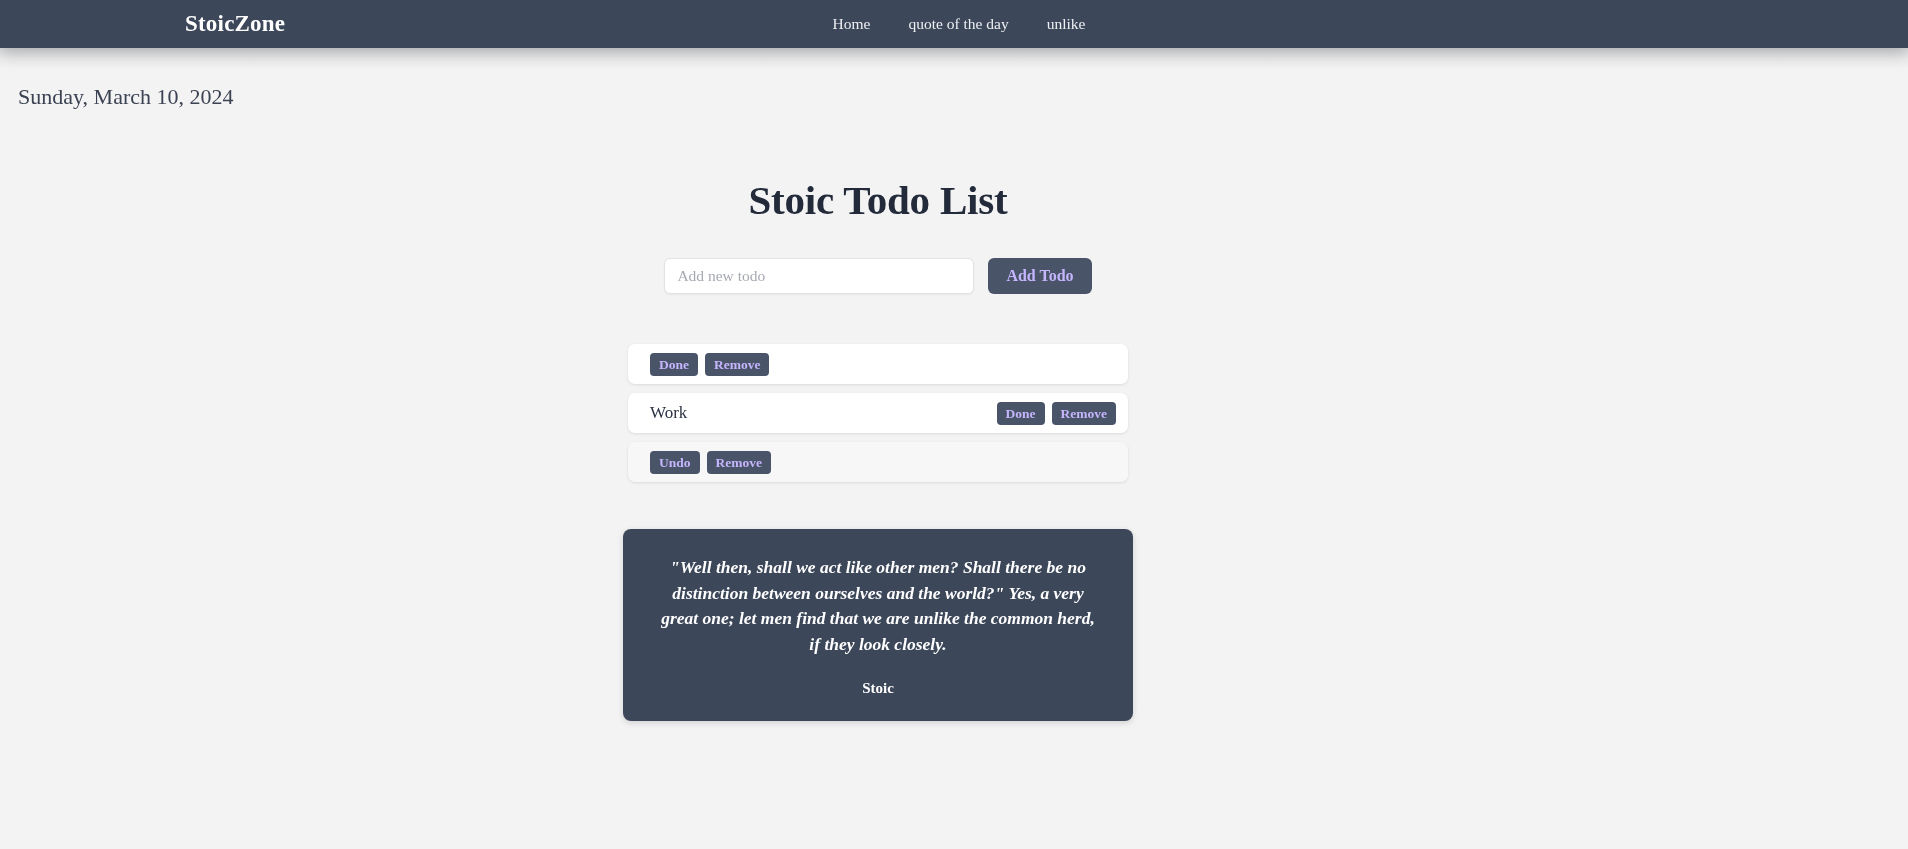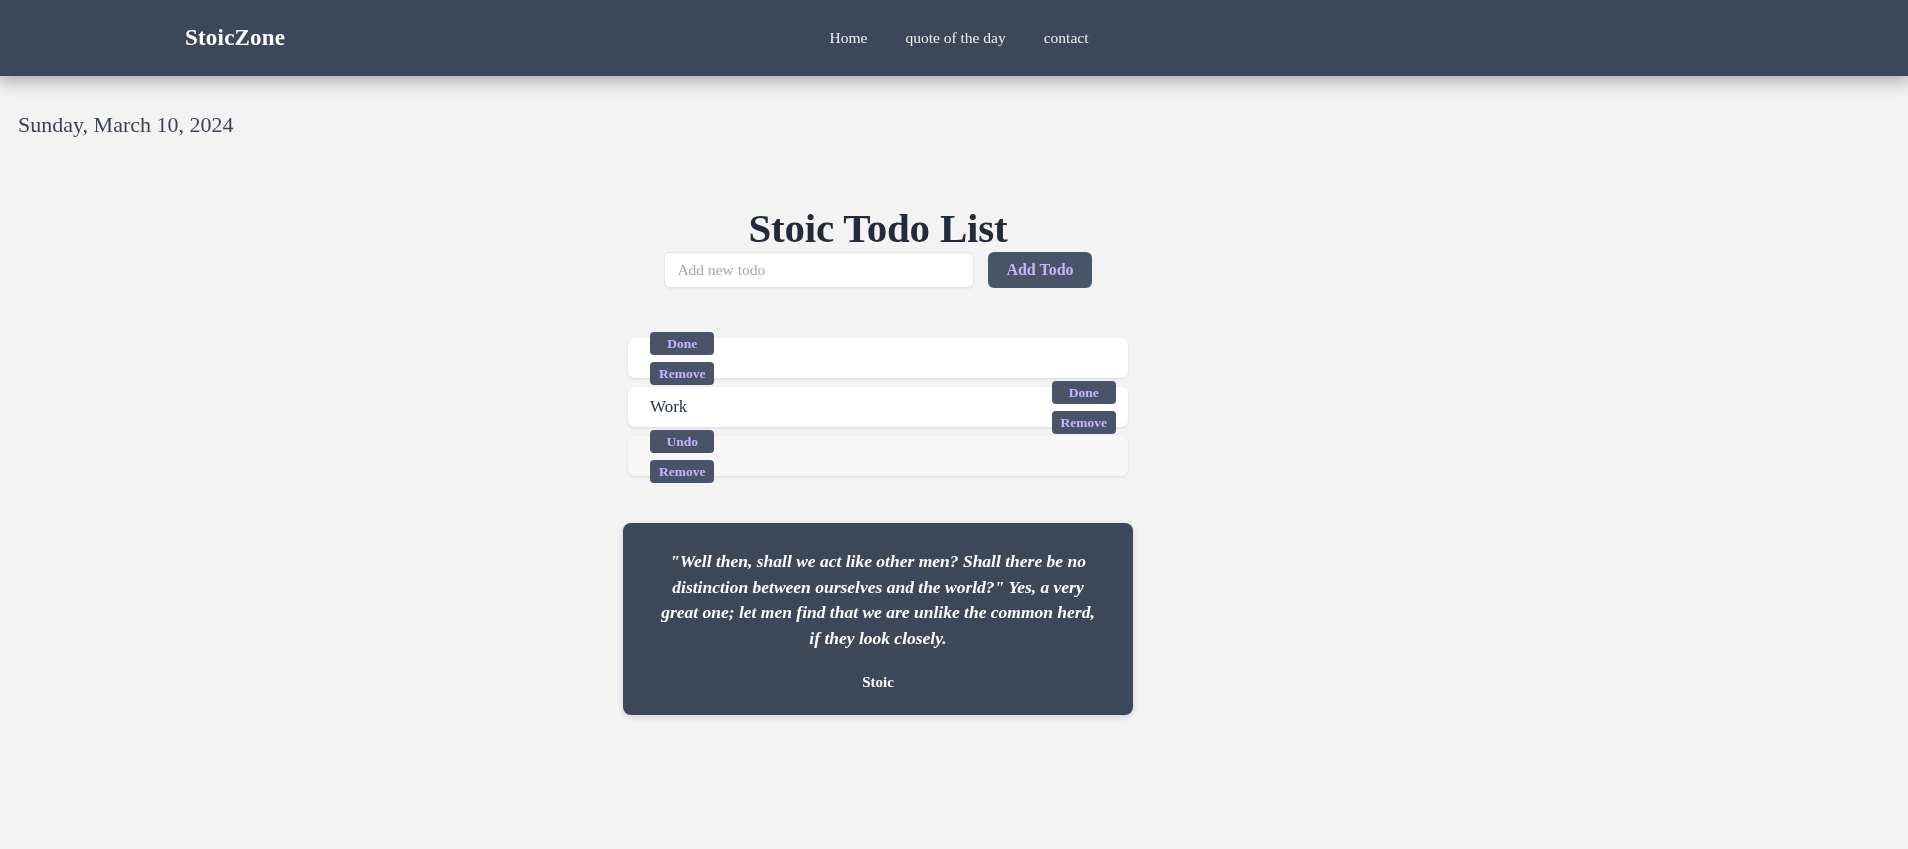--- a/index.html
+++ b/index.html
@@ -13,21 +13,21 @@
   }
   body {
     background: #f3f3f4;
     font-family: "Liberation Serif", "DejaVu Serif", serif;
     color: #2d3748;
   }
 
   
   .navbar {
     position: relative;
-    height: 76px;
+    height: 48px;
     background: #3c475a;
     display: flex;
     align-items: center;
     padding: 0 0 0 185px;
     box-shadow: 0 6px 16px rgba(0,0,0,0.22);
     z-index: 5;
   }
   .brand {
     font-size: 23px;
     font-weight: bold;
@@ -77,20 +77,21 @@
     font-weight: bold;
     color: #232b3a;
     letter-spacing: -0.2px;
   }
 
   
   .add-form {
     display: flex;
     align-items: flex-start;
     gap: 14px;
+    margin-top: 34px;
   }
   .todo-input {
     width: 310px;
     height: 36px;
     border: 1px solid #e2e3e7;
     border-radius: 6px;
     background: #ffffff;
     padding: 0 12px;
     font-family: "Liberation Serif", "DejaVu Serif", serif;
     font-size: 15.5px;
@@ -137,21 +138,21 @@
   .todo-item.done { background: #f7f7f8; }
   .todo-text {
     flex: 1;
     font-size: 17px;
     color: #2b3343;
   }
   .todo-item.done .todo-text {
     color: #9ba0ab;
     text-decoration: line-through;
   }
-  .todo-actions { display: flex; gap: 7px; flex-direction: column; }
+  .todo-actions { display: flex; gap: 7px; }
   .row-btn {
     height: 23px;
     padding: 0 9px;
     font-size: 13.5px;
     border-radius: 4px;
     line-height: 23px;
   }
 
   
   .quote-card {
@@ -179,21 +180,21 @@
   }
 </style>
 </head>
 <body>
 
 <div class="navbar">
   <div class="brand">StoicZone</div>
   <nav class="nav-links">
     <a href="#">Home</a>
     <a href="#">quote of the day</a>
-    <a href="#">contact</a>
+    <a href="#">unlike</a>
   </nav>
 </div>
 <div class="header-shadow"></div>
 
 <div class="date-line">Sunday, March 10, 2024</div>
 
 <div class="main">
 
   <h1 class="page-title">Stoic Todo List</h1>
 

